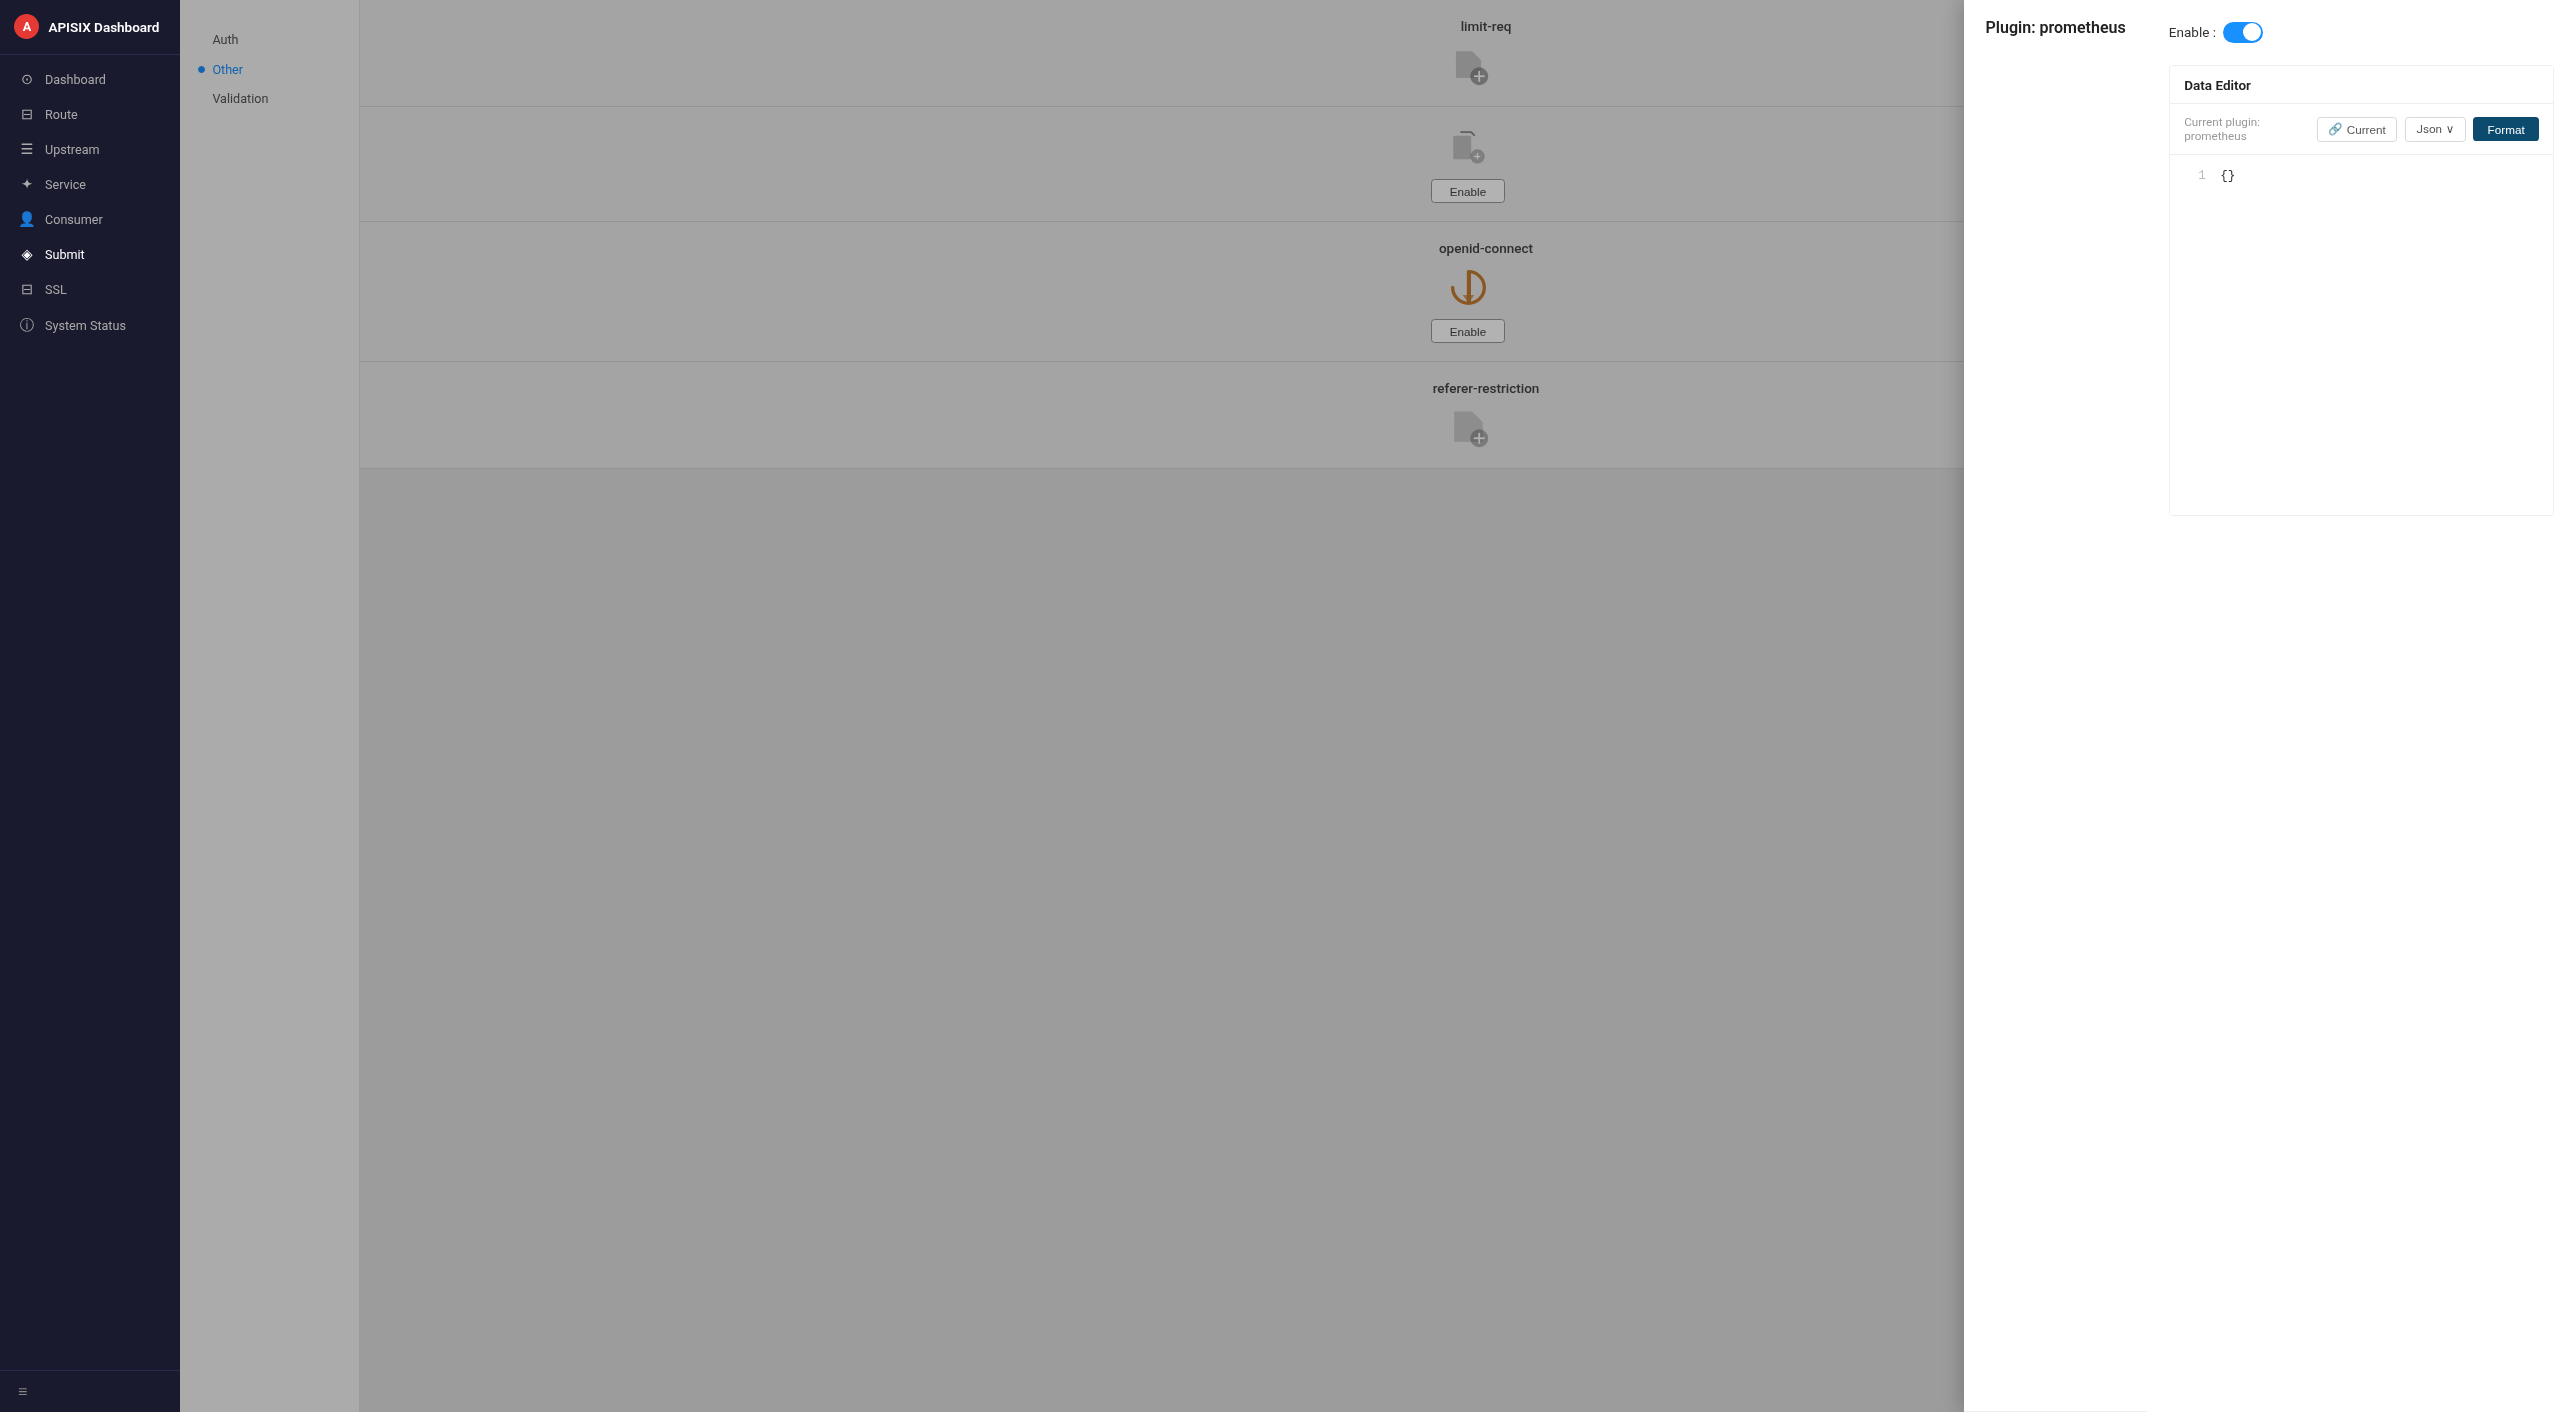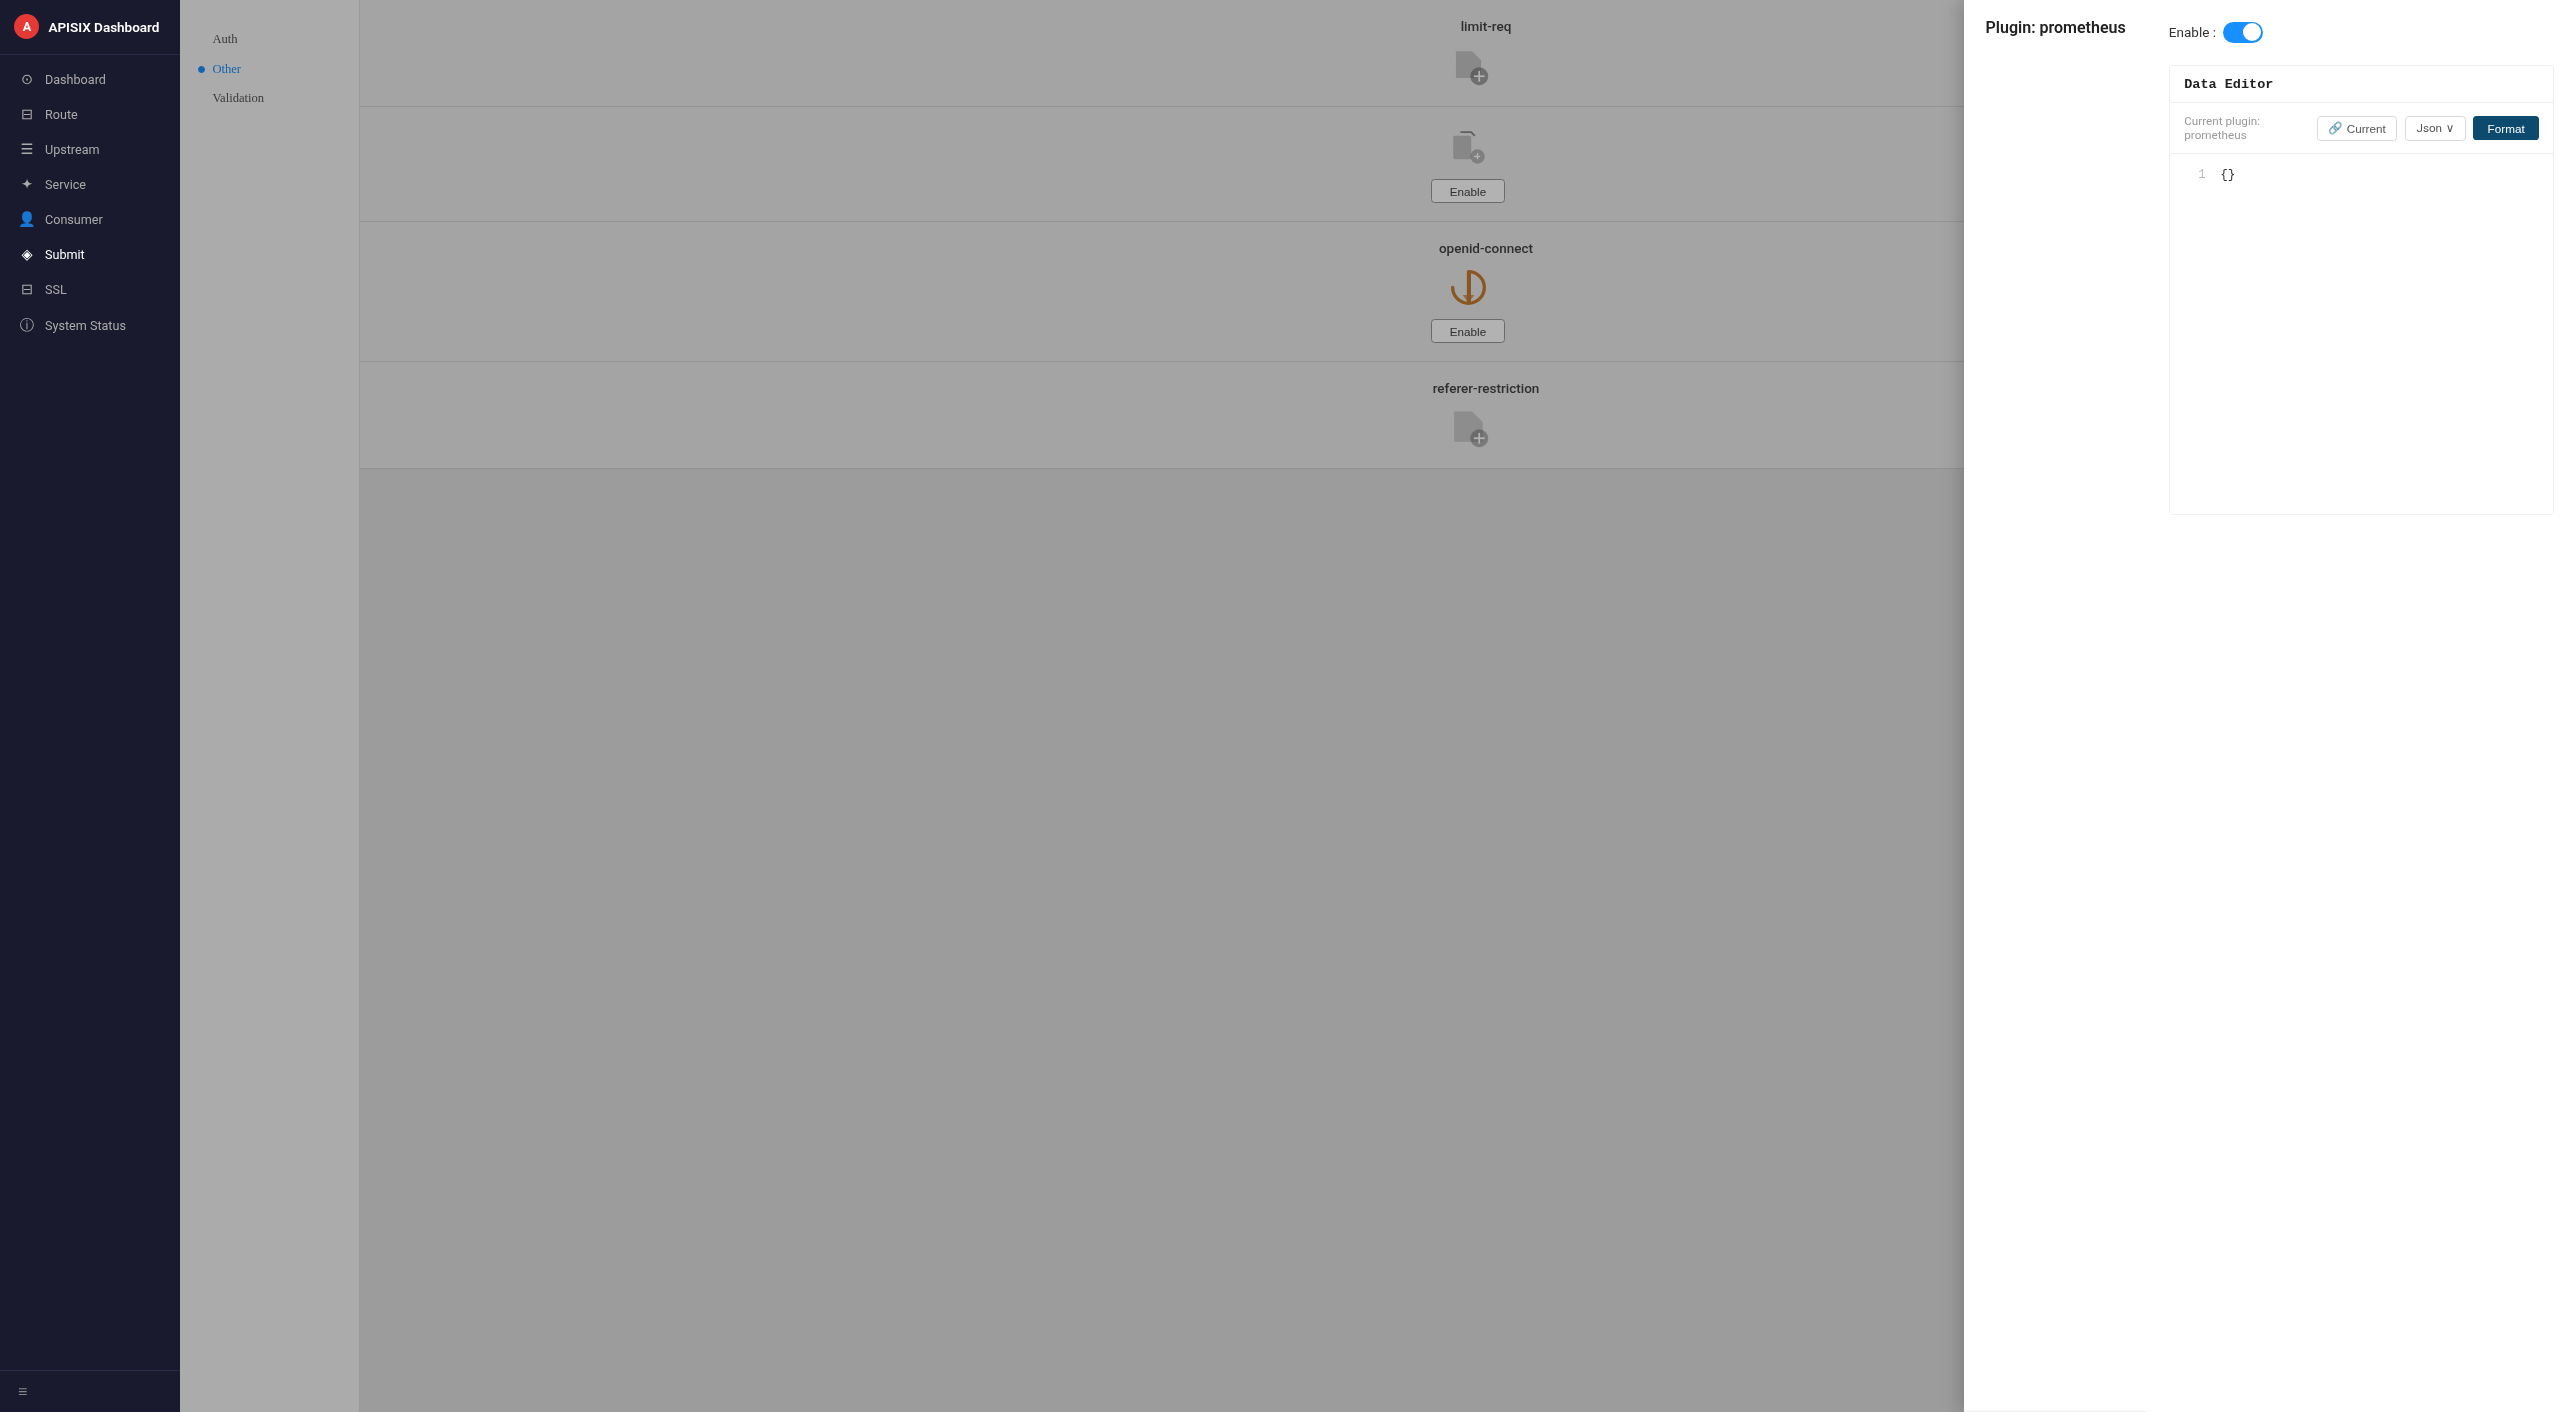--- a/index.html
+++ b/index.html
@@ -96,21 +96,20 @@
       font-weight: 500;
     }
     .filter-item {
       padding: 7.2px 18px;
       font-size: 12.6px;
       color: #555;
       cursor: pointer;
       display: flex;
       align-items: center;
       gap: 7.2px;
-      font-family: Liberation Serif, serif;
     }
     .filter-item.active { color: #1890ff; }
     .filter-item .dot {
       width: 7.2px;
       height: 7.2px;
       border-radius: 50%;
       border: 1.8px solid #1890ff;
       background: #1890ff;
       display: inline-block;
     }
@@ -224,21 +223,20 @@
       border-radius: 3.6px;
       overflow: hidden;
     }
     .data-editor-header {
       padding: 10.8px 14.4px;
       font-size: 13.5px;
       font-weight: 600;
       color: #222;
       border-bottom: 0.9px solid #eee;
       background: white;
-      font-family: Liberation Mono, monospace;
     }
     .data-editor-toolbar {
       display: flex;
       align-items: center;
       justify-content: space-between;
       padding: 10.8px 14.4px;
       border-bottom: 0.9px solid #eee;
     }
     .current-plugin-label {
       font-size: 11.7px;

